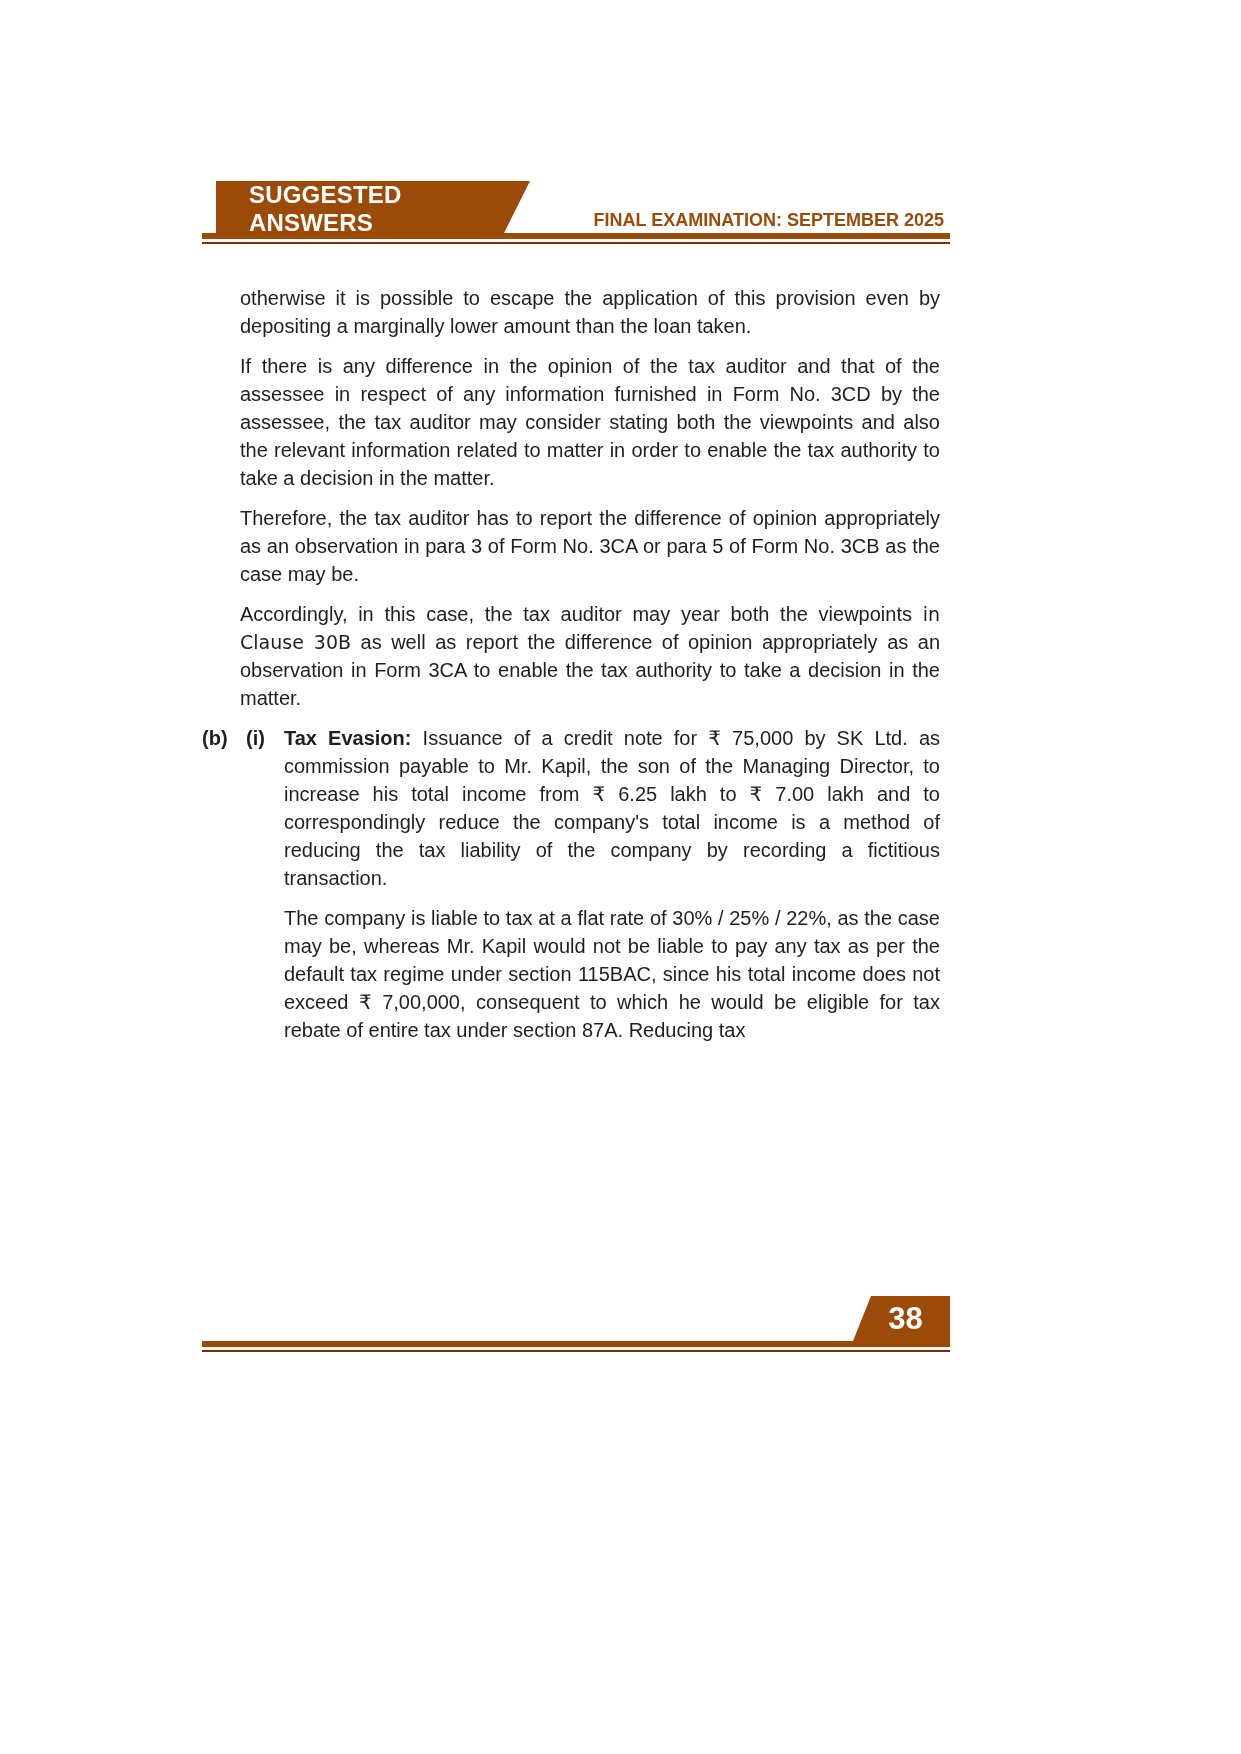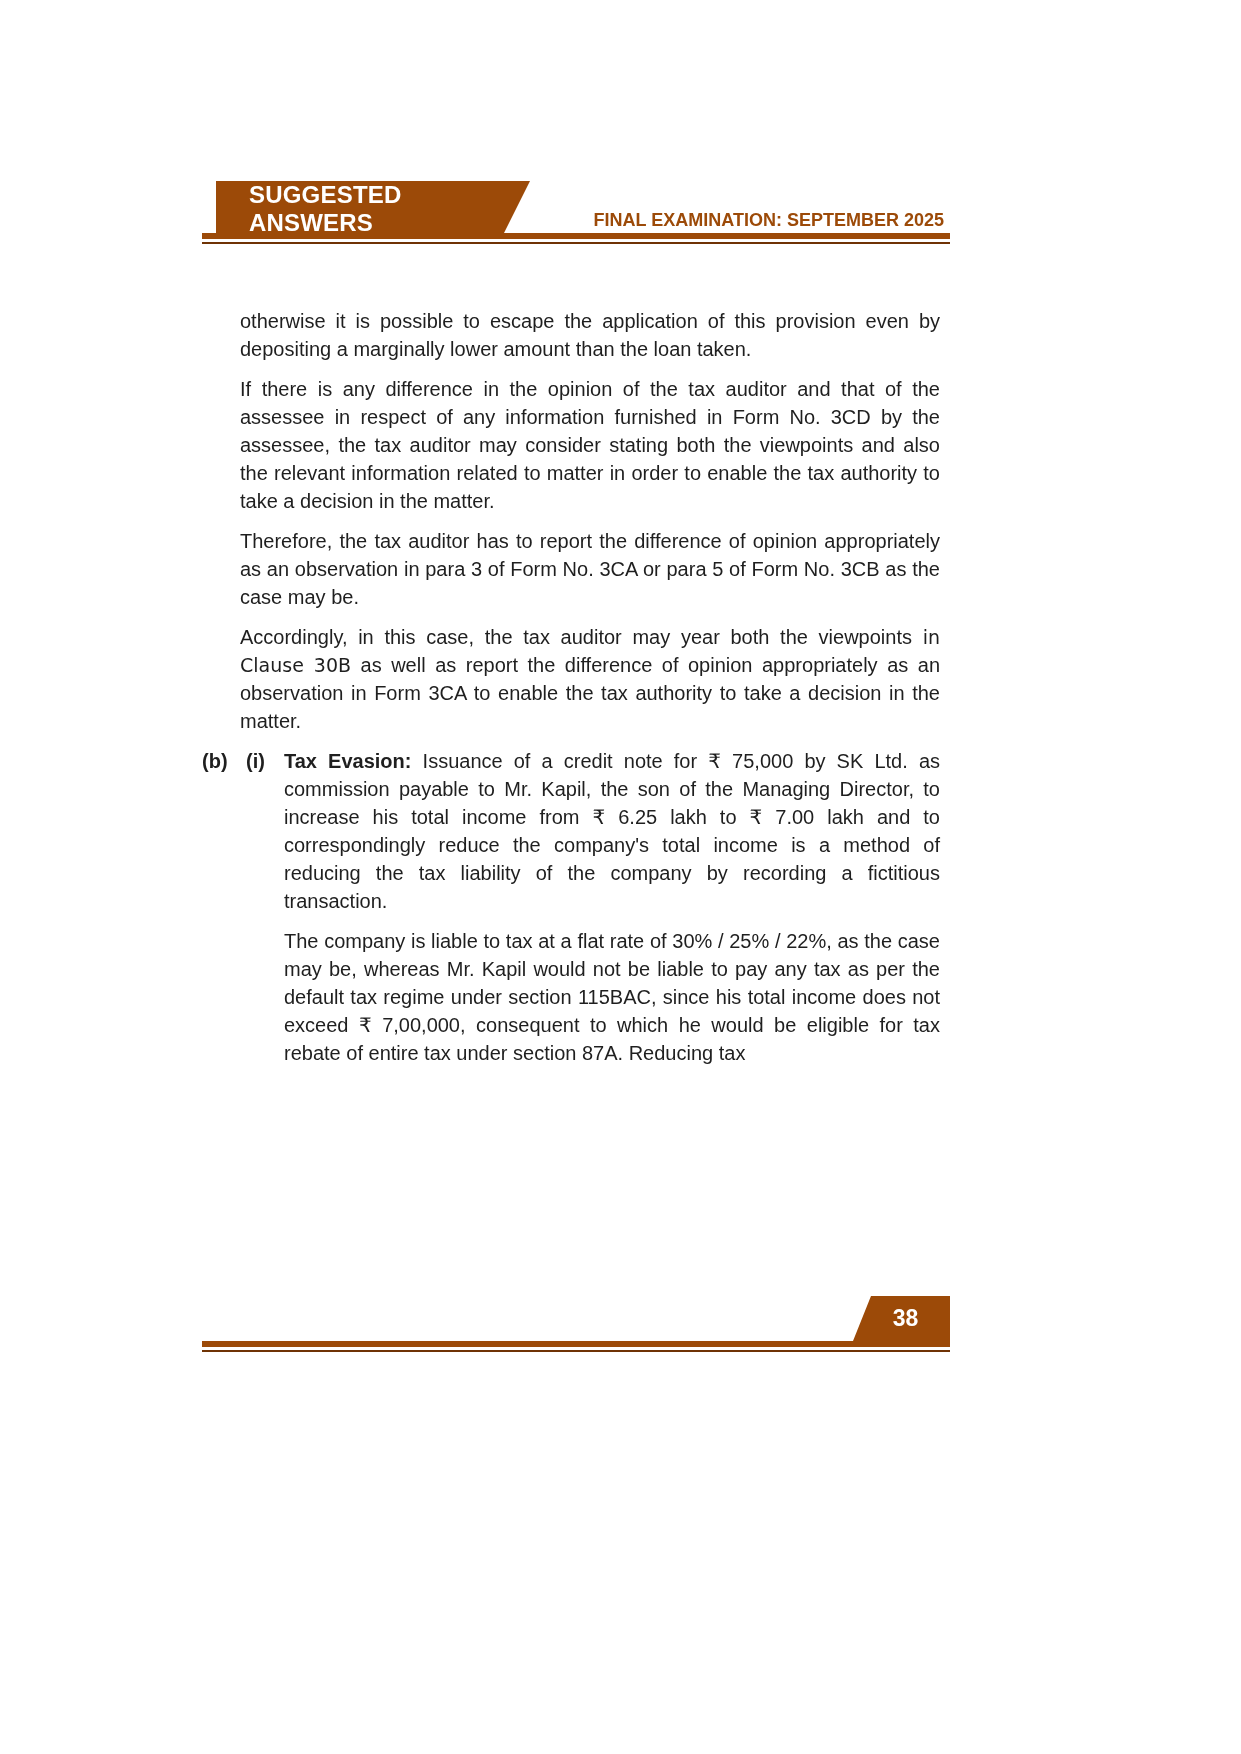--- a/index.html
+++ b/index.html
@@ -27,21 +27,21 @@
   }
   .banner-label { color: #ffffff; font-weight: 700; font-size: 24px; letter-spacing: 0.2px; }
   .exam-title {
     position: absolute; right: 6px; bottom: 2px;
     color: #9c4a08; font-weight: 700; font-size: 18px;
   }
   .rule-thick { height: 6px; background: #9c4a08; }
   .rule-thin  { height: 2px; background: #6f3305; margin-top: 3px; }
 
   
-  .content { padding-top: 27px; margin-top: 36px; }
+  .content { padding-top: 40px; }
   .para {
     margin: 0 10px 12px 38px;
     text-align: justify;
     font-size: 20px;
     line-height: 28px;
   }
   .alt-font { font-family: "DejaVu Sans", sans-serif; font-size: 19px; }
   .bold { font-weight: 700; }
 
   .item { display: flex; margin: 0 10px 12px 0; }
@@ -53,21 +53,21 @@
 
   
   .page-footer { position: absolute; left: 202px; top: 1296px; width: 748px; }
   .page-number-box {
     margin-left: auto;
     width: 97px; height: 45px;
     background: #9c4a08;
     clip-path: polygon(18px 0, 100% 0, 100% 100%, 0 100%);
     display: flex; align-items: center; justify-content: center;
   }
-  .page-number { color: #ffffff; font-weight: 700; font-size: 23px; padding-left: 8px; }
+  .page-number { color: #ffffff; font-weight: 700; font-size: 31px; padding-left: 8px; }
 </style>
 </head>
 <body>
 
 <div class="page">
   <div class="sheet">
 
     <header class="page-header">
       <div class="banner">
         <span class="banner-label">SUGGESTED ANSWERS</span>

